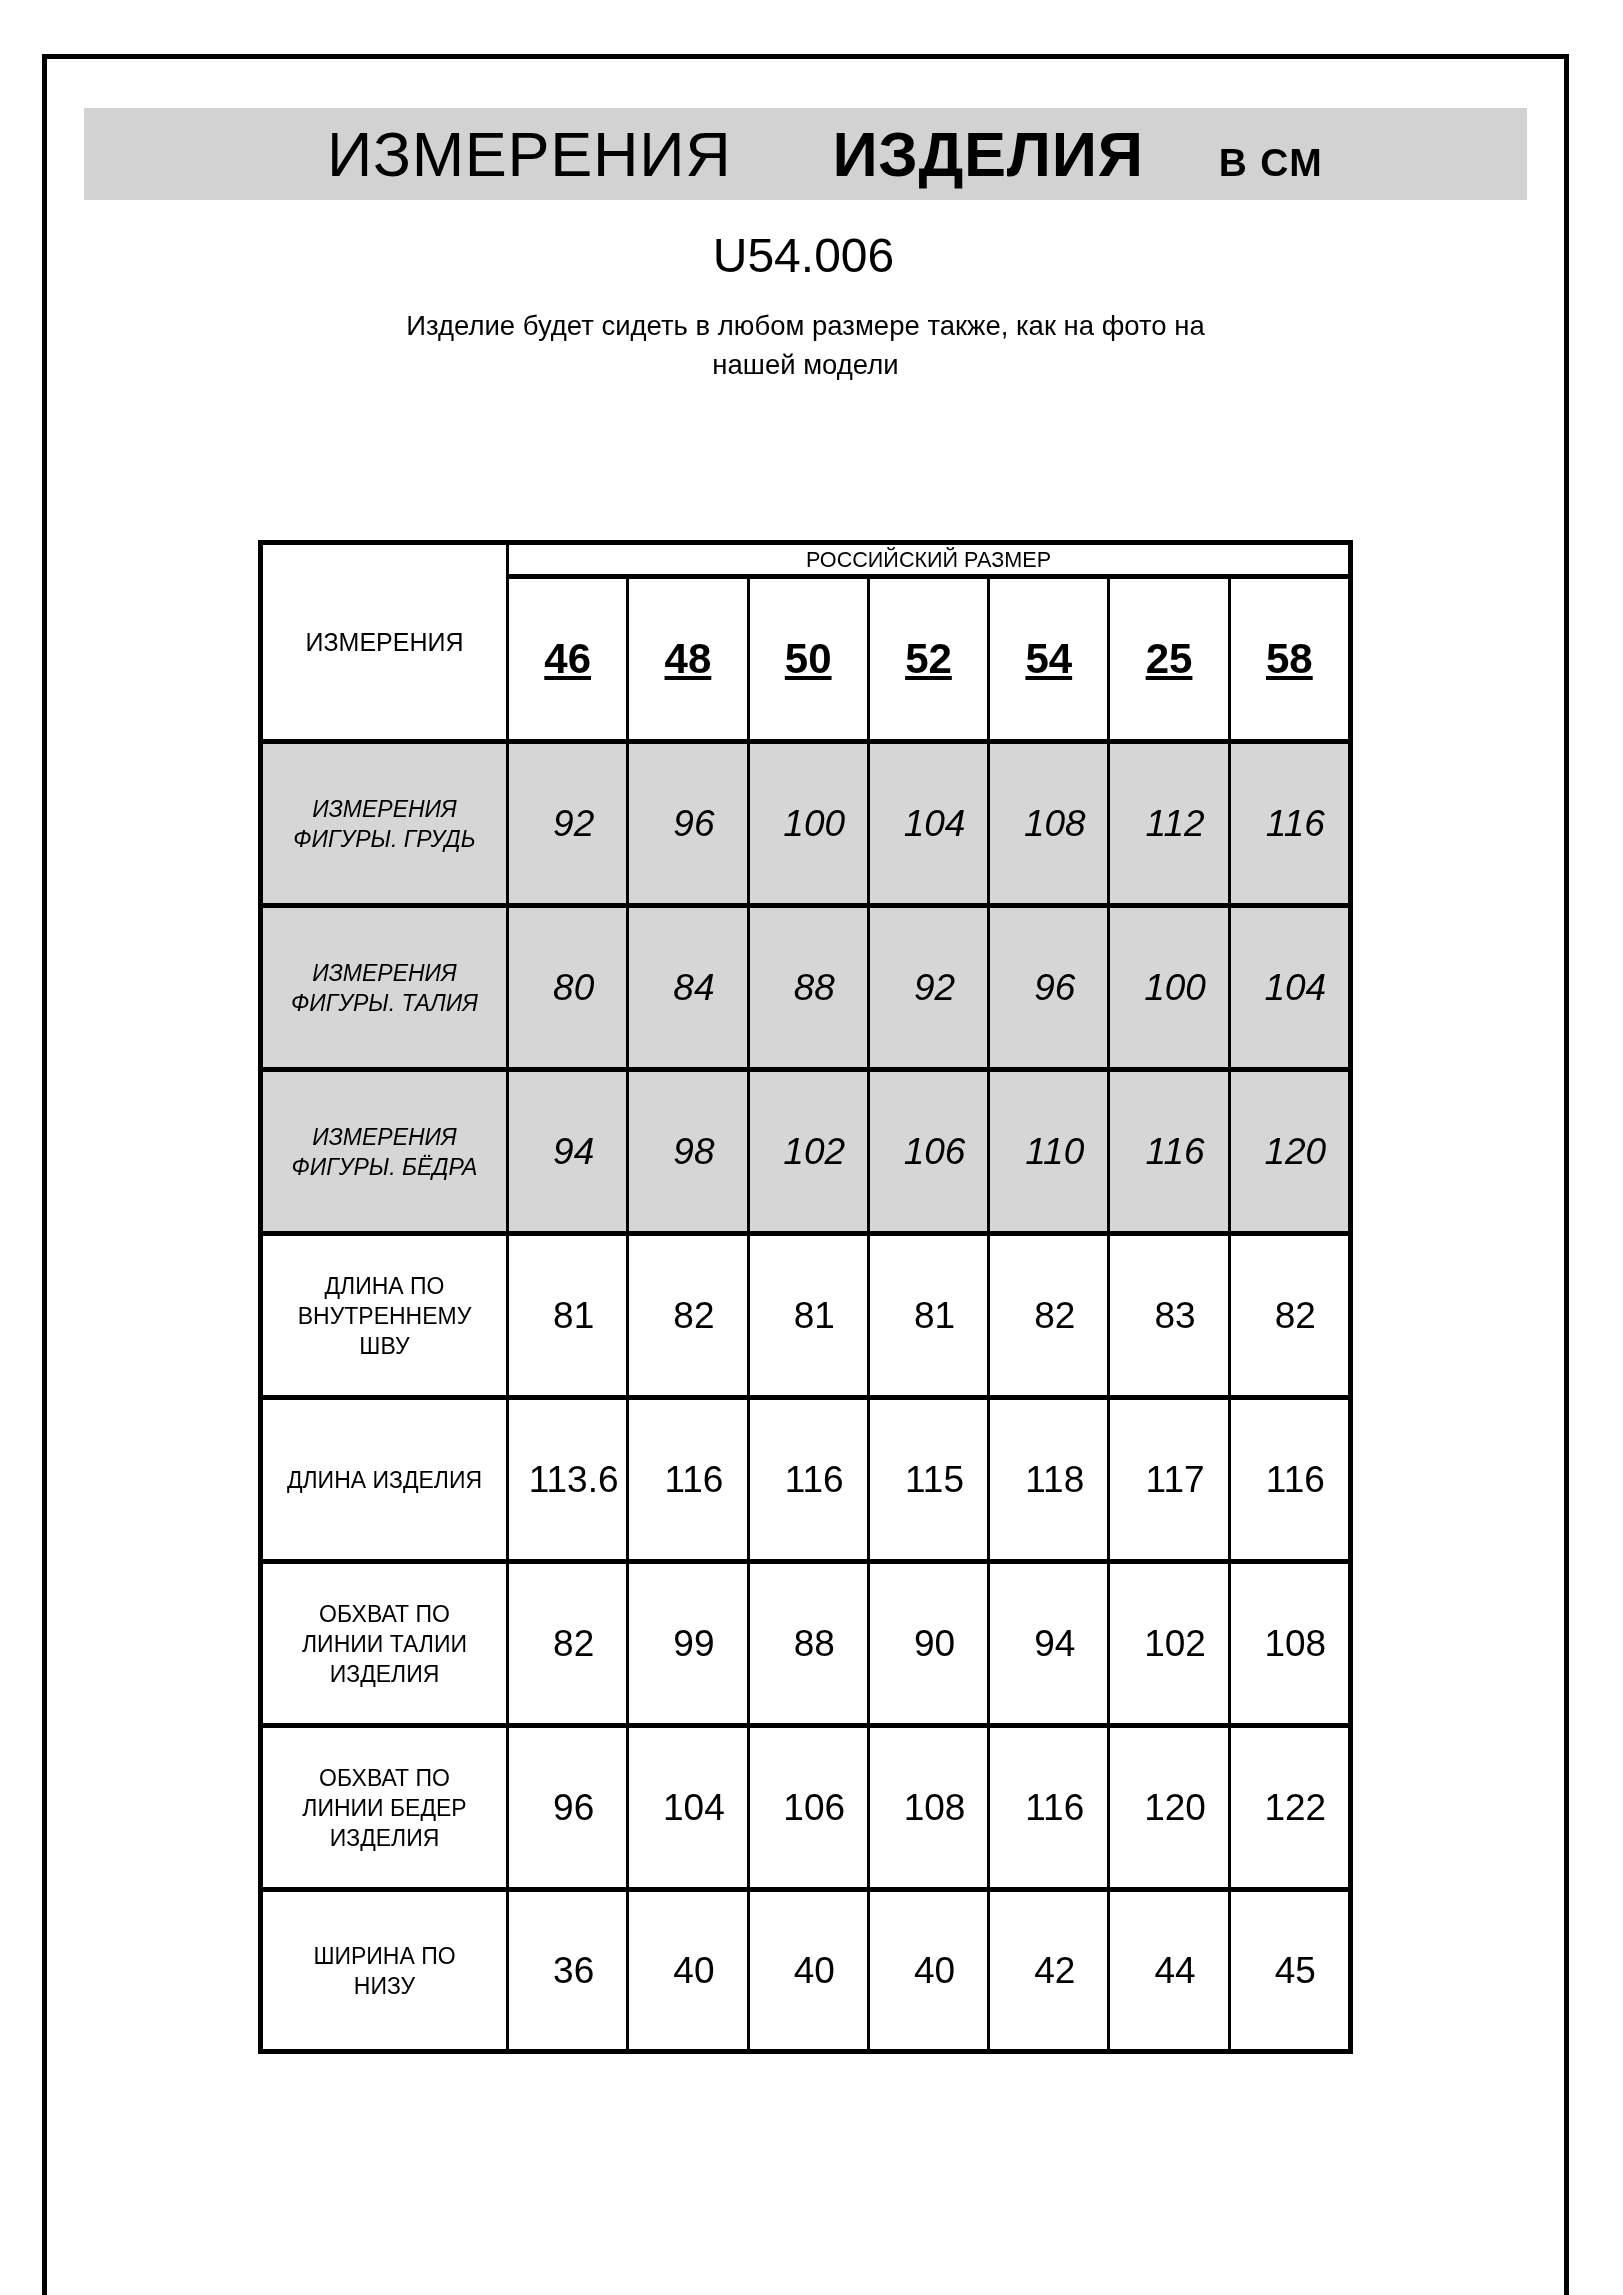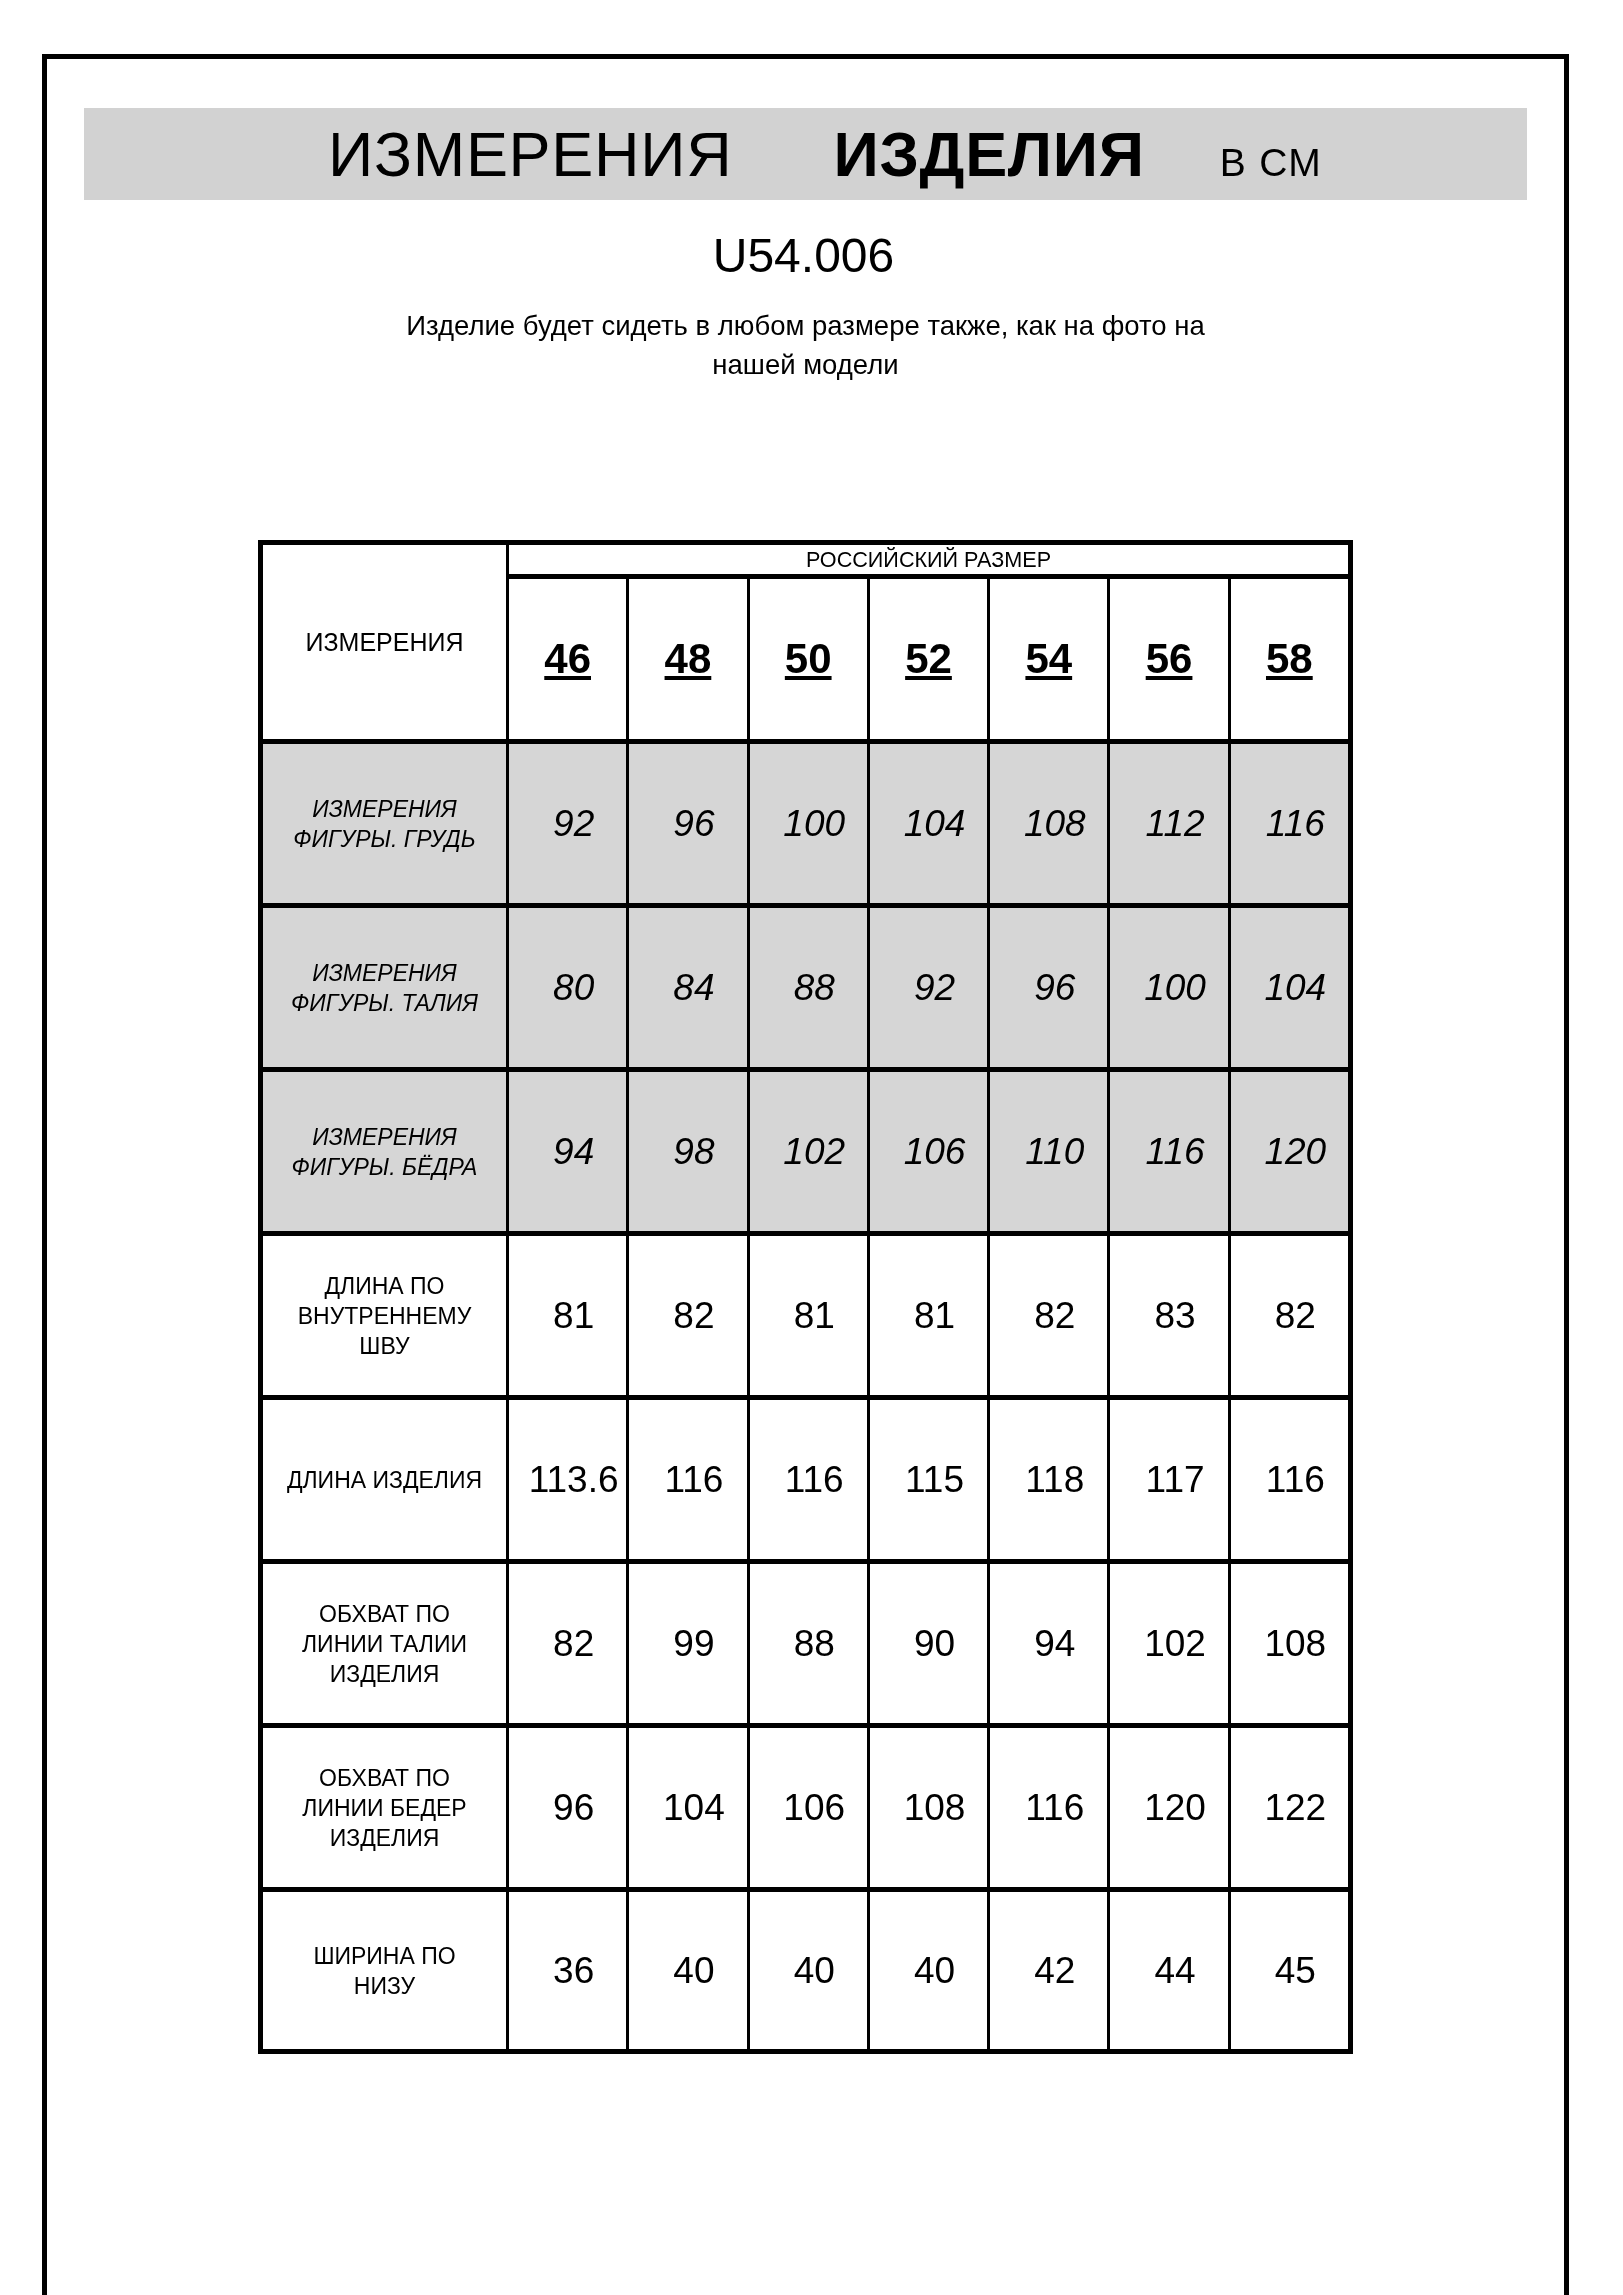--- a/index.html
+++ b/index.html
@@ -15,21 +15,21 @@
   }
   
   .title-band{
     position:absolute;left:84px;top:108px;width:1443px;height:92px;
     background:#d2d2d2;
     display:flex;align-items:baseline;justify-content:center;
     padding-left:39px;box-sizing:border-box;
   }
   .title-band .t1{font-size:63px;line-height:92px;letter-spacing:0.7px;}
   .title-band .t2{font-size:63px;line-height:92px;font-weight:bold;margin-left:101px;letter-spacing:0.7px;}
-  .title-band .t3{font-size:39px;font-weight:normal;margin-left:75px;letter-spacing:1.3px;}
+  .title-band .t3{font-size:39px;font-weight:bold;margin-left:75px;letter-spacing:1.3px;}
   .code{
     position:absolute;left:0;right:16px;top:228px;
     text-align:center;font-size:48px;
   }
   .note{
     position:absolute;left:0;right:12px;top:306px;
     text-align:center;font-size:27.5px;line-height:39px;white-space:pre-line;
   }
   
   .size-table{
@@ -71,21 +71,21 @@
 
 <div class="size-table">
   <div class="cell corner">ИЗМЕРЕНИЯ</div>
   <div class="cell group-h vline">РОССИЙСКИЙ РАЗМЕР</div>
 
   <div class="cell size-h vline size-top">46</div>
   <div class="cell size-h vline size-top">48</div>
   <div class="cell size-h vline size-top">50</div>
   <div class="cell size-h vline size-top">52</div>
   <div class="cell size-h vline size-top">54</div>
-  <div class="cell size-h vline size-top">56</div>
+  <div class="cell size-h vline size-top">25</div>
   <div class="cell size-h vline size-top">58</div>
 
   <div class="cell label hline shaded">ИЗМЕРЕНИЯ
 ФИГУРЫ. ГРУДЬ</div>
   <div class="cell value hline vline shaded">92</div>
   <div class="cell value hline vline shaded">96</div>
   <div class="cell value hline vline shaded">100</div>
   <div class="cell value hline vline shaded">104</div>
   <div class="cell value hline vline shaded">108</div>
   <div class="cell value hline vline shaded">112</div>

